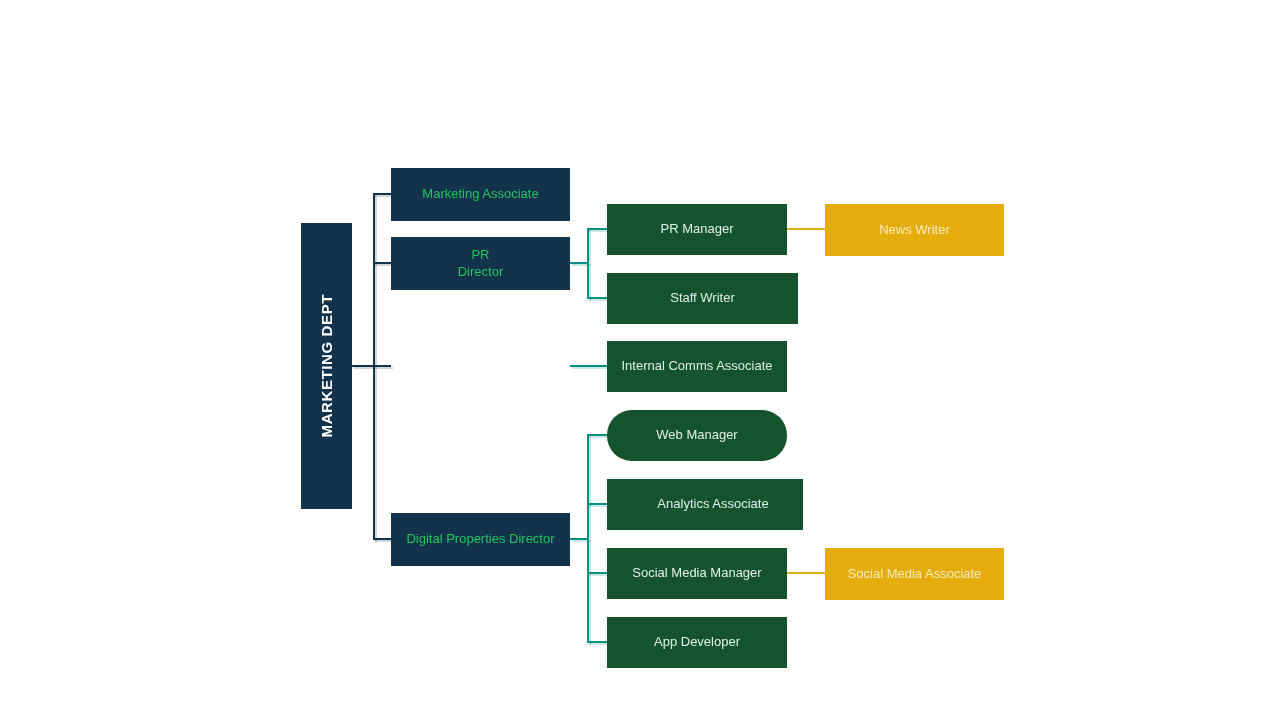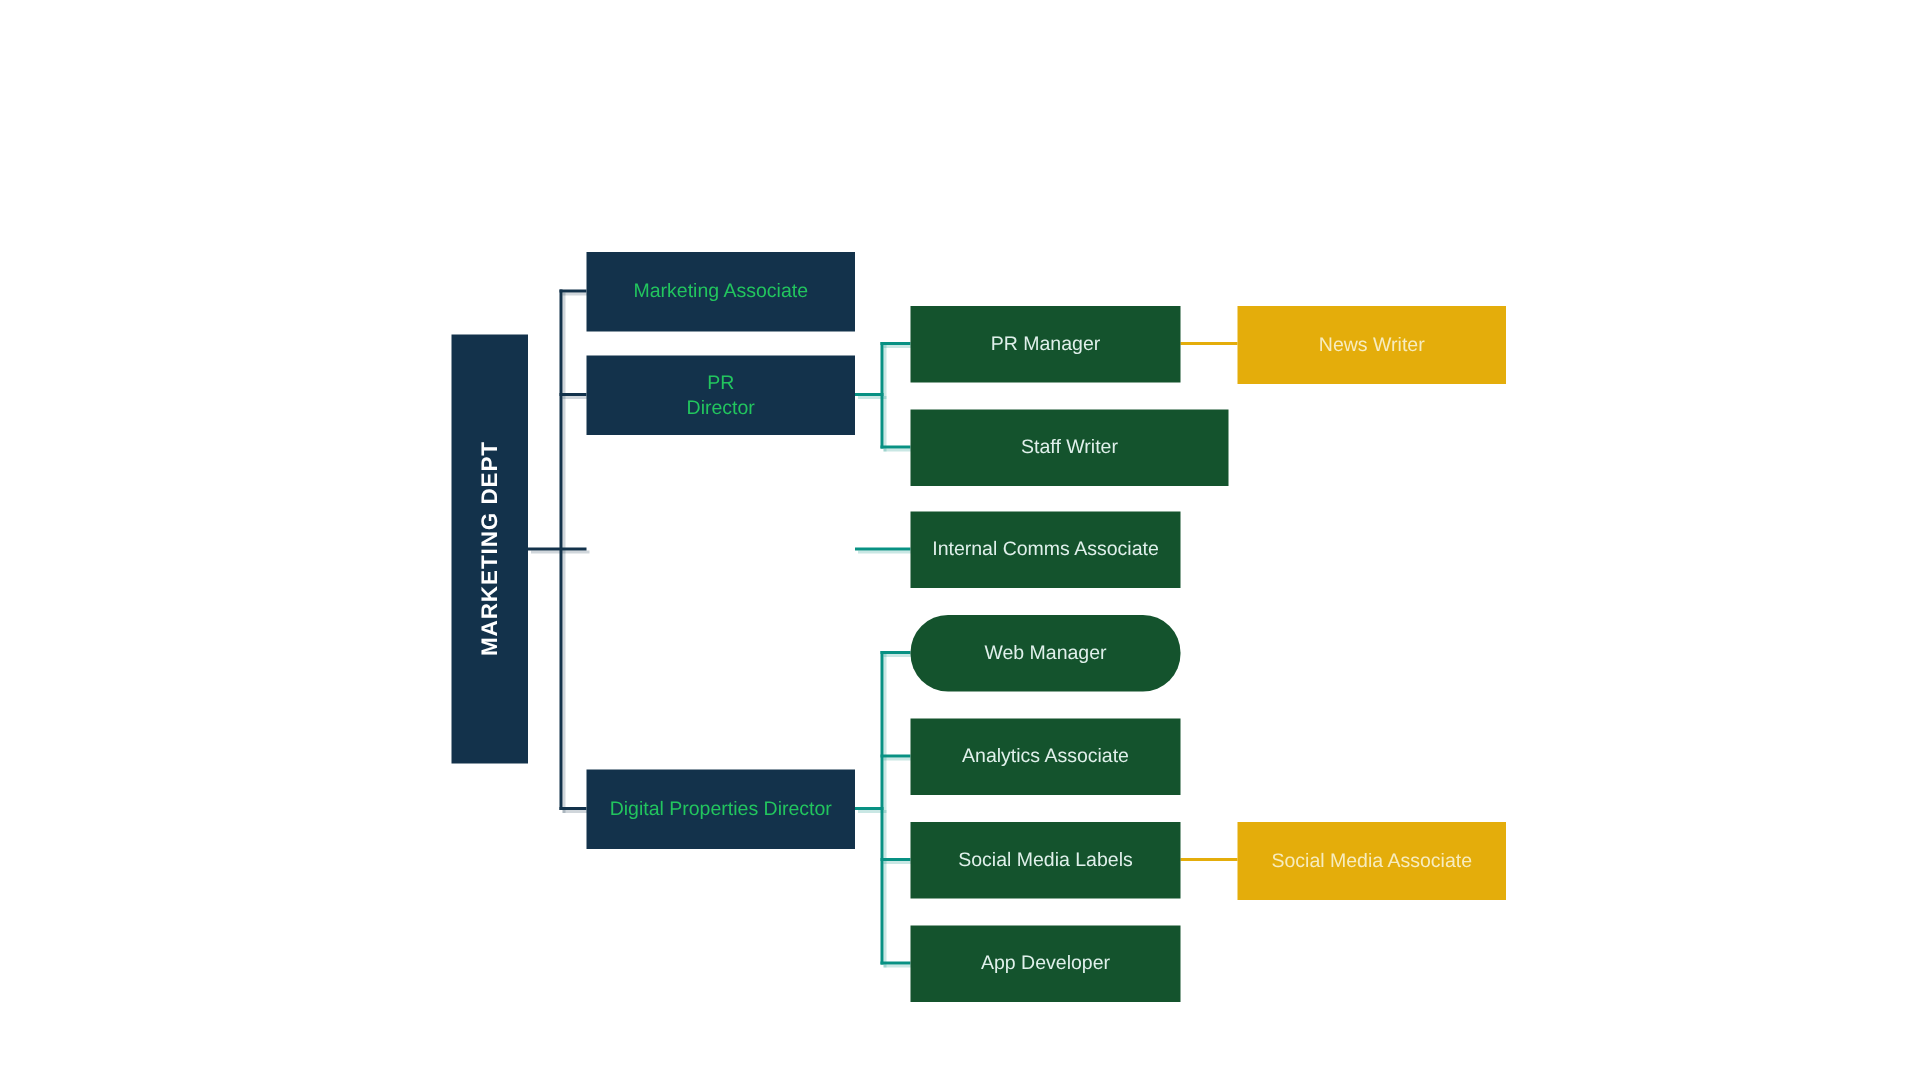--- a/index.html
+++ b/index.html
@@ -98,23 +98,23 @@
   <div class="dept" style="left:301px;top:223px;width:51px;height:286px;">
     <span class="dept-text">MARKETING DEPT</span>
   </div>
 
   <div class="node lvl1" style="left:391px;top:168px;width:179px;height:53px;">Marketing Associate</div>
   <div class="node lvl1" style="left:391px;top:237px;width:179px;height:53px;">PR
 Director</div>
   <div class="node lvl1" style="left:391px;top:513px;width:179px;height:53px;">Digital Properties Director</div>
 
   <div class="node lvl2" style="left:607px;top:204px;width:180px;height:51px;">PR Manager</div>
-  <div class="node lvl2" style="left:607px;top:273px;width:212px;height:51px;">Staff Writer</div>
+  <div class="node lvl2" style="left:607px;top:273px;width:191px;height:51px;">Staff Writer</div>
   <div class="node lvl2" style="left:607px;top:341px;width:180px;height:51px;">Internal Comms Associate</div>
   <div class="node lvl2" style="left:607px;top:410px;width:180px;height:51px;border-radius:25px;">Web Manager</div>
-  <div class="node lvl2" style="left:607px;top:479px;width:180px;height:51px;">Analytics Associate</div>
-  <div class="node lvl2" style="left:607px;top:548px;width:180px;height:51px;">Social Media Labels</div>
+  <div class="node lvl2" style="left:607px;top:479px;width:180px;height:51px;padding-left:16px;">Analytics Associate</div>
+  <div class="node lvl2" style="left:607px;top:548px;width:180px;height:51px;">Social Media Manager</div>
   <div class="node lvl2" style="left:607px;top:617px;width:180px;height:51px;">App Developer</div>
 
   <div class="node lvl3" style="left:825px;top:204px;width:179px;height:52px;">News Writer</div>
   <div class="node lvl3" style="left:825px;top:548px;width:179px;height:52px;">Social Media Associate</div>
 
 </div>
 
 </body></html>

